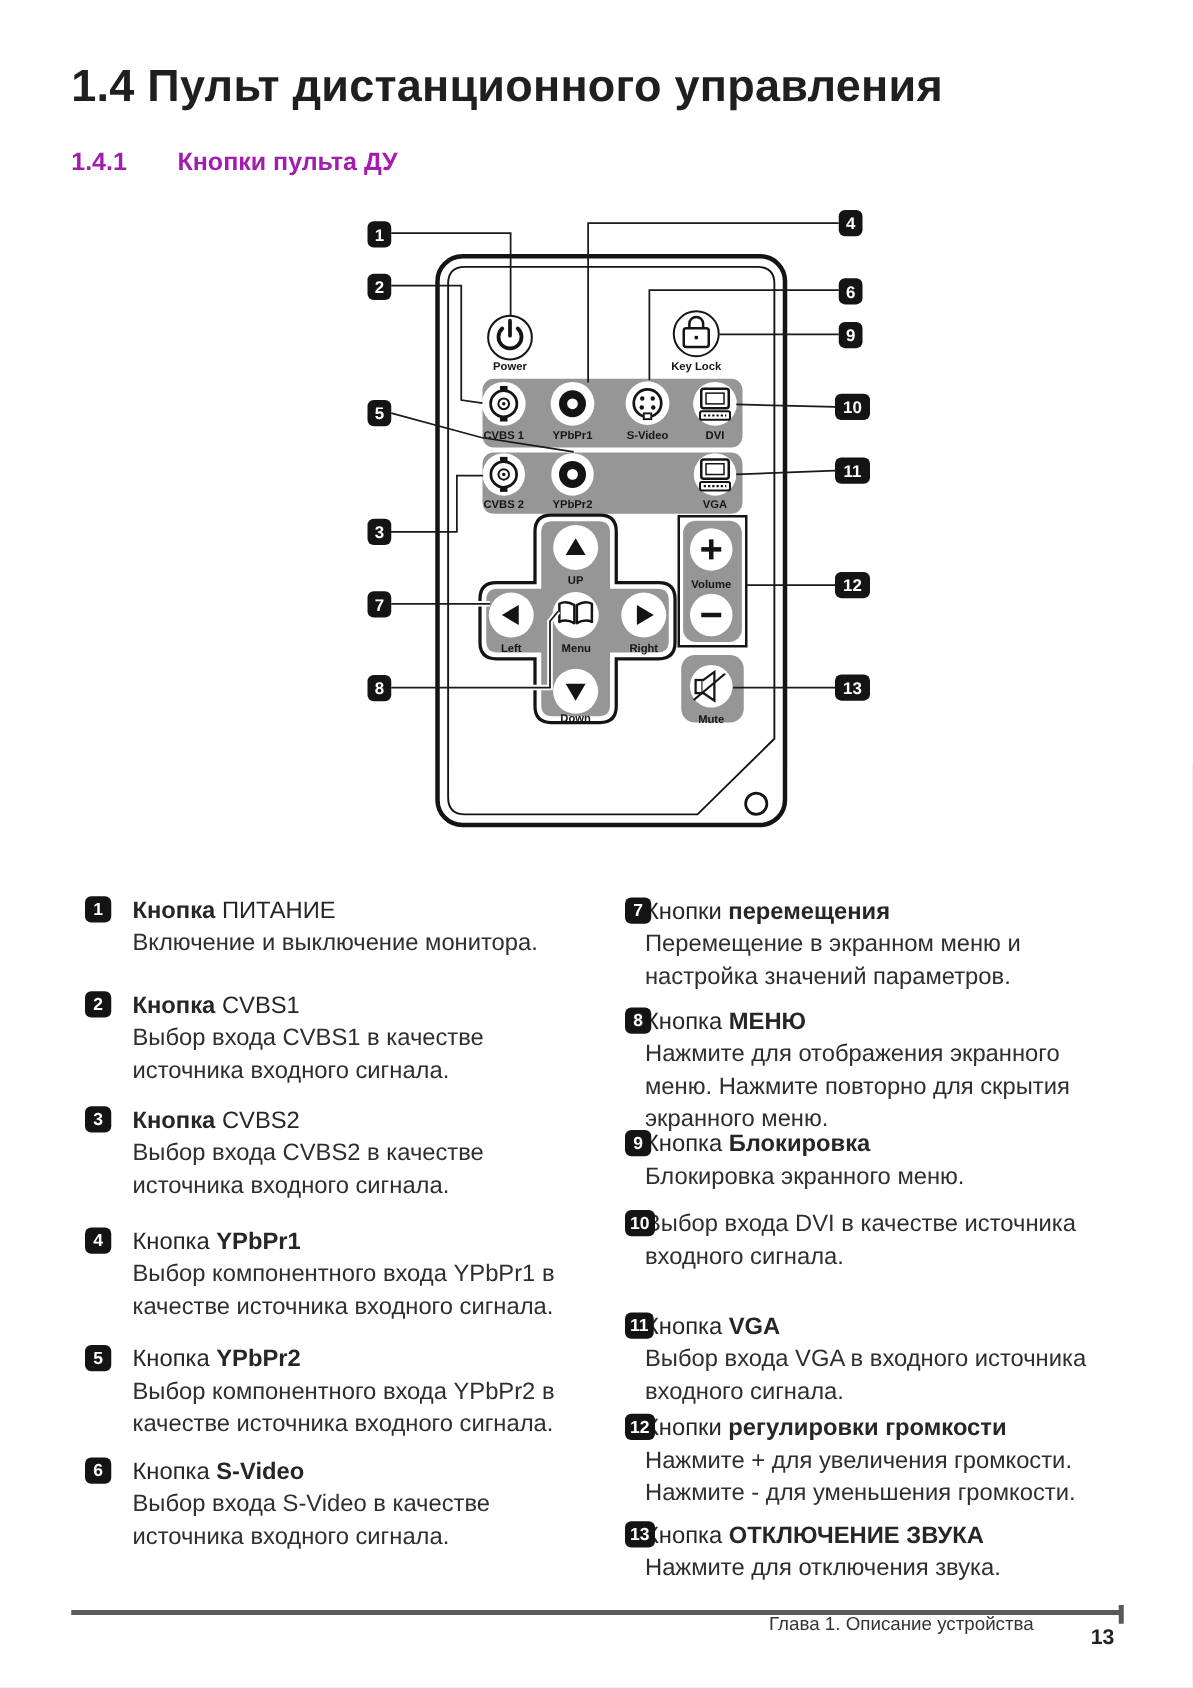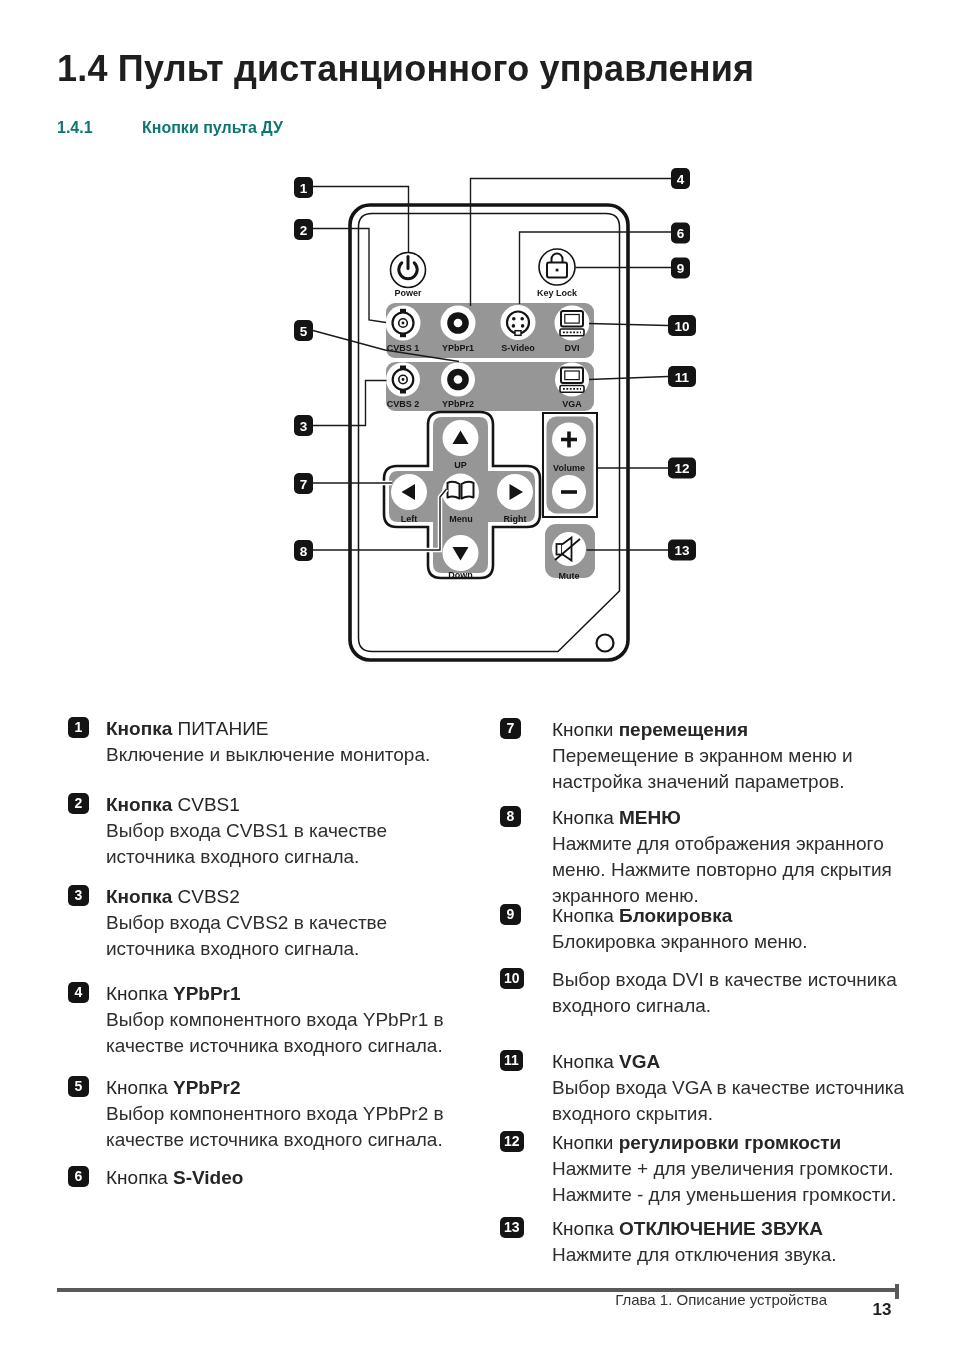--- a/index.html
+++ b/index.html
@@ -1,36 +1,36 @@
 <!DOCTYPE html>
 <html><head>
 <meta charset="utf-8">
 <style>
   html,body{margin:0;padding:0;background:#e8e8e8;}
   .page{
     position:relative;width:954px;height:1350px;margin:0 auto;background:#ffffff;
     font-family:"Liberation Sans", sans-serif;color:#232323;overflow:hidden;
   }
   .h1{position:absolute;left:57px;top:48px;font-size:36px;font-weight:bold;color:#1f1f1f;letter-spacing:.2px;}
-  .h2{position:absolute;left:57px;top:119px;font-size:16px;font-weight:bold;color:#0f766e;}
+  .h2{position:absolute;left:57px;top:119px;font-size:20px;font-weight:bold;color:#a21caf;}
   .h2 .sec-num{display:inline-block;min-width:85px;}
   svg text{font-family:"Liberation Sans", sans-serif;fill:#161616;}
   .btn-label{font-size:9px;font-weight:bold;}
   .chip-num{font-size:13.5px;font-weight:bold;fill:#ffffff;}
   .desc-col{position:absolute;top:0;}
   .desc-col.left{left:68px;width:400px;}
   .desc-col.right{left:500px;width:420px;}
   .ditem{position:absolute;left:0;}
   .chip{
     position:absolute;left:0;top:1px;display:inline-flex;align-items:center;justify-content:center;
     min-width:13px;height:21px;padding:0 4px;background:#141414;border-radius:5px;
     color:#fff;font-size:14px;font-weight:bold;line-height:21px;
   }
   .left .dtext{margin-left:38px;width:372px;}
-  .right .dtext{margin-left:52px;width:380px;}
+  .right .dtext{margin-left:16px;width:380px;}
   .dlabel{font-size:19px;line-height:26px;color:#262626;}
   .ddesc{font-size:19px;line-height:26px;color:#2e2e2e;}
   .footer-rule{position:absolute;left:57px;top:1288px;width:840px;height:4px;background:#58595b;}
   .footer-tick{position:absolute;left:895px;top:1284px;width:4px;height:15px;background:#58595b;}
   .footer-chapter{position:absolute;left:427px;top:1291px;width:400px;text-align:right;font-size:15px;color:#333;}
   .footer-page{position:absolute;left:862px;top:1300px;width:40px;text-align:center;font-size:17px;font-weight:bold;color:#1f1f1f;}
 </style>
 </head>
 <body>
 
@@ -316,20 +316,21 @@
       <span class="chip">5</span>
       <div class="dtext">
           <div class="dlabel"><span style="font-weight: normal;">Кнопка </span><span style="font-weight: bold;">YPbPr2</span></div>
       <div class="ddesc">Выбор компонентного входа YPbPr2 в качестве источника входного сигнала.</div>
         </div>
     </div>
     <div class="ditem" style="top:1165px">
       <span class="chip">6</span>
       <div class="dtext">
           <div class="dlabel"><span style="font-weight: normal;">Кнопка </span><span style="font-weight: bold;">S-Video</span></div>
+      <div class="ddesc">Выбор входа S-Video в качестве источника входного сигнала.</div>
         </div>
     </div>
   </div>
 
   <div class="desc-col right">
     <div class="ditem" style="top:717px">
       <span class="chip">7</span>
       <div class="dtext">
           <div class="dlabel"><span style="font-weight: normal;">Кнопки </span><span style="font-weight: bold;">перемещения</span></div>
       <div class="ddesc">Перемещение в экранном меню и настройка значений параметров.</div>
@@ -352,21 +353,21 @@
     <div class="ditem" style="top:967px">
       <span class="chip">10</span>
       <div class="dtext">
       <div class="ddesc">Выбор входа DVI в качестве источника входного сигнала.</div>
         </div>
     </div>
     <div class="ditem" style="top:1049px">
       <span class="chip">11</span>
       <div class="dtext">
           <div class="dlabel"><span style="font-weight: normal;">Кнопка </span><span style="font-weight: bold;">VGA</span></div>
-      <div class="ddesc">Выбор входа VGA в качестве источника входного скрытия.</div>
+      <div class="ddesc">Выбор входа VGA в входного источника входного сигнала.</div>
         </div>
     </div>
     <div class="ditem" style="top:1130px">
       <span class="chip">12</span>
       <div class="dtext">
           <div class="dlabel"><span style="font-weight: normal;">Кнопки </span><span style="font-weight: bold;">регулировки громкости</span></div>
       <div class="ddesc">Нажмите + для увеличения громкости. Нажмите - для уменьшения громкости.</div>
         </div>
     </div>
     <div class="ditem" style="top:1216px">

